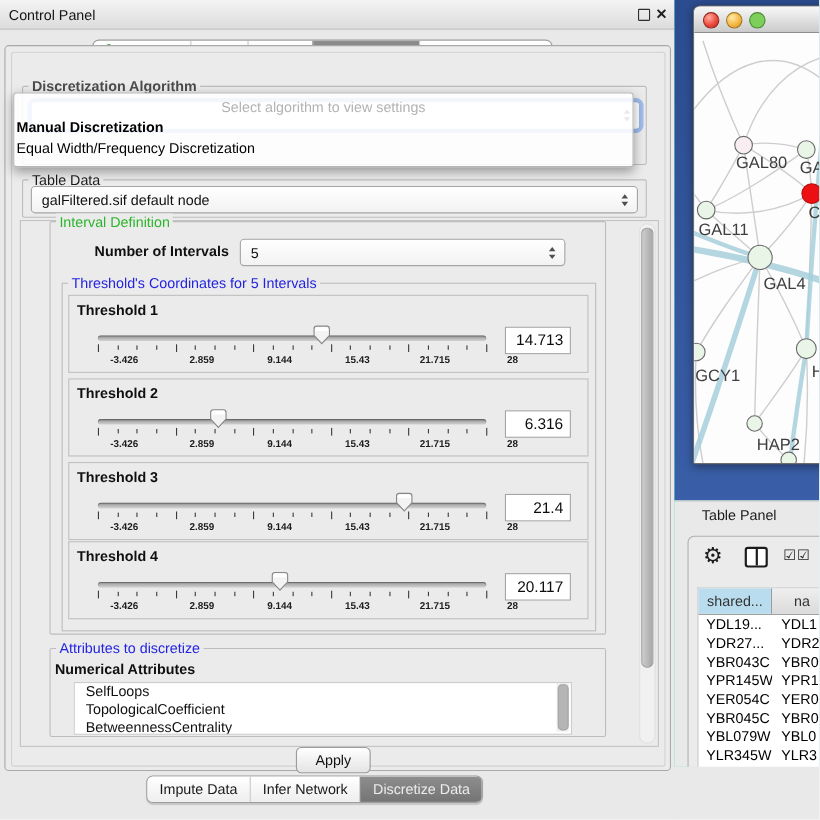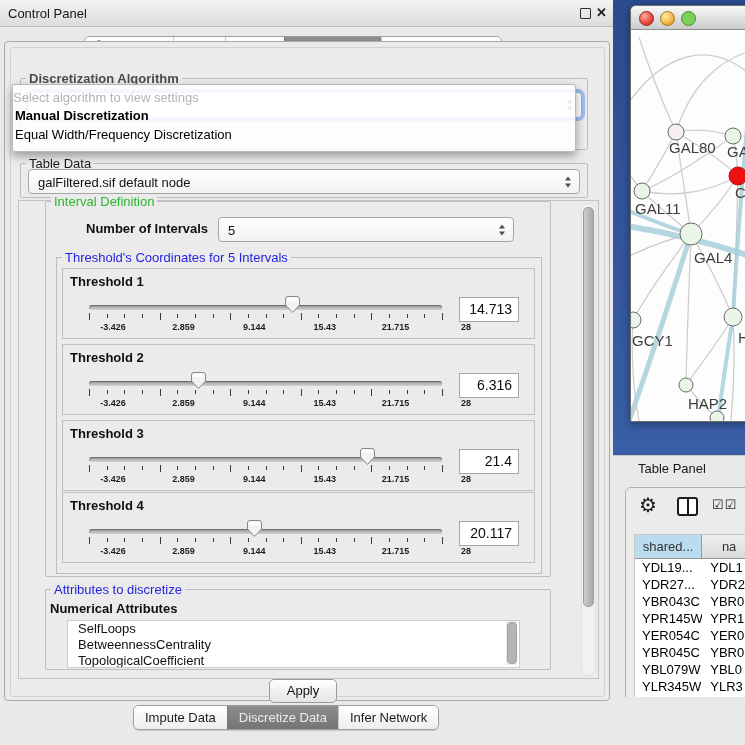--- a/index.html
+++ b/index.html
@@ -38,21 +38,21 @@
   .stepper{position:absolute;right:7px;top:50%;transform:translateY(-50%);width:7px;height:13px;}
   .stepper .up{position:absolute;top:1px;left:0;width:0;height:0;
                border-left:3.5px solid transparent;border-right:3.5px solid transparent;border-bottom:4.5px solid #4e4e4e;}
   .stepper .dn{position:absolute;bottom:1px;left:0;width:0;height:0;
                border-left:3.5px solid transparent;border-right:3.5px solid transparent;border-top:4.5px solid #4e4e4e;}
   .focus-combo{position:absolute;left:28px;top:92px;width:552px;height:24px;background:#fff;
                border:1px solid #8fb4ea;border-radius:4px;box-shadow:0 0 0 3px rgba(96,150,235,.55);z-index:5;}
   
   .popup{position:absolute;left:12px;top:84px;width:562px;height:66px;background:rgba(255,255,255,.88);
          border:1px solid #b7b7b7;border-radius:3px;box-shadow:0 4px 10px rgba(0,0,0,.35);z-index:30;}
-  .popup-hint{position:absolute;top:5px;left:0;width:100%;font-size:13px;color:#b3b3b3;}
+  .popup-hint{position:absolute;top:5px;left:0;width:100%;text-align:center;font-size:13px;color:#b3b3b3;}
   .popup-item{position:absolute;left:2px;font-size:13px;color:#000;white-space:nowrap;}
   .popup-item.i0{top:23px;font-weight:bold;}
   .popup-item.i1{top:42px;}
   
   .scrollpane{position:absolute;left:18px;top:200px;width:579px;height:477px;border:1px solid #c3c3c3;background:#ebebeb;}
   .vscroll{position:absolute;right:2px;top:2px;width:13px;height:471px;background:#f1f1f1;border-radius:7px;border:1px solid #e0e0e0;}
   .vthumb{position:absolute;left:1px;top:3px;width:9px;height:398px;border-radius:5px;
           background:linear-gradient(90deg,#cdcdcd,#a8a8a8);border:1px solid #9b9b9b;}
   
   .thresholds-group{position:absolute;left:56px;top:257px;width:484px;height:315px;border:1px solid #bdbdbd;}
@@ -330,38 +330,38 @@
           <div class="tick-label" style="left: 379px;">28</div>
           <div class="value-box">20.117</div>
         </div>
       </div>
 
     <div class="group" style="left:45px;top:589px;width:504px;height:79px;"></div>
     <div class="group-title t-blue" style="left:51px;top:582px;">Attributes to discretize</div>
     <div style="position:absolute;left:50px;top:601px;font-size:13px;font-weight:bold;color:#101010;">Numerical Attributes</div>
     <div class="listbox">
         <div class="list-item">SelfLoops</div>
+        <div class="list-item">TopologicalCoefficient</div>
         <div class="list-item">BetweennessCentrality</div>
-        <div class="list-item">TopologicalCoefficient</div>
       </div>
     <div class="list-vscroll">
         <div class="list-vthumb"></div>
       </div>
 
     <div class="apply-btn">Apply</div>
 
     <div class="tabbar bottom">
         <div class="tab">
           <span class="tab-label">Impute Data</span>
         </div>
+        <div class="tab">
+          <span class="tab-label">Infer Network</span>
+        </div>
         <div class="tab selected">
           <span class="tab-label">Discretize Data</span>
-        </div>
-        <div class="tab">
-          <span class="tab-label">Infer Network</span>
         </div>
       </div>
   </div>
 
   <div class="right">
     <div class="netbg"></div>
 
     <div class="netwin">
       <div class="nettitle">
         <span class="light red"></span>

